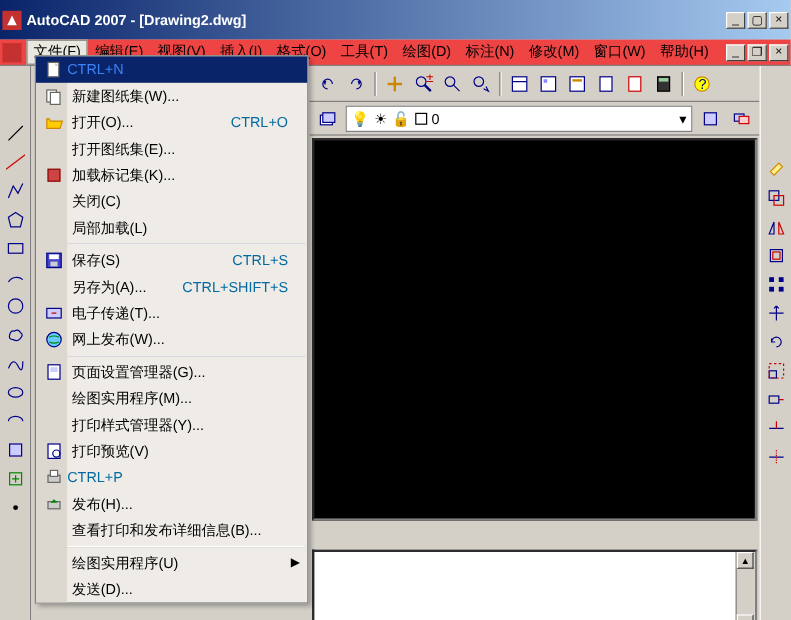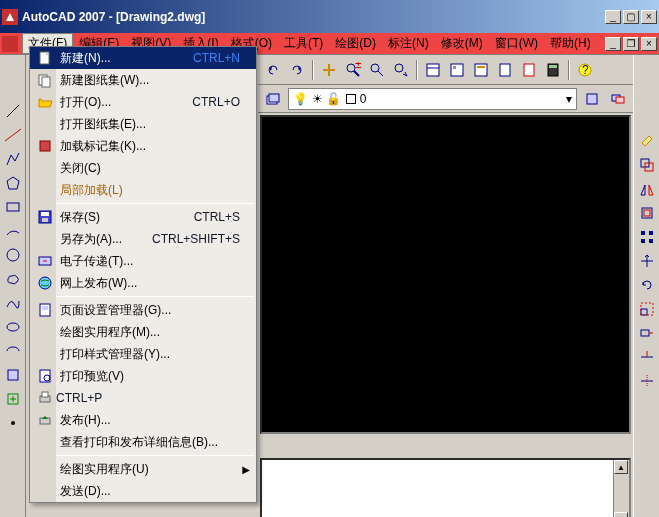--- a/index.html
+++ b/index.html
@@ -20,23 +20,23 @@
 .tool-btn{width:22px;height:22px;display:flex;align-items:center;justify-content:center;border:1px solid transparent}
 .right-tools{width:26px;background:#d4d0c8;padding-top:75px;display:flex;flex-direction:column;align-items:center;gap:2px;border-left:1px solid #fff}
 .main-area{flex:1;display:flex;flex-direction:column;background:#d4d0c8}
 .top-toolbar{height:30px;background:#d4d0c8;border-bottom:1px solid #808080;display:flex;align-items:center;padding:0 4px;gap:2px}
 .top-toolbar2{height:28px;background:#d4d0c8;border-bottom:1px solid #808080;display:flex;align-items:center;padding:0 4px;gap:4px}
 .dropdown-menu{position:absolute;left:29px;top:46px;width:228px;background:#efece8;border:1px solid #808080;box-shadow:3px 3px 4px rgba(0,0,0,0.3);z-index:100}
 .dropdown-menu .menu-row{display:flex;align-items:center;height:22px;padding:0 4px;position:relative}
 .dropdown-menu .menu-row.highlighted{background:#0a246a;color:#fff}
 .dropdown-menu .menu-row .icon-col{width:22px;display:flex;align-items:center;justify-content:center}
 .dropdown-menu .menu-row .label-col{flex:1;padding-left:4px}
-.dropdown-menu .menu-row .shortcut-col{color:#0f172a;padding-right:12px}
+.dropdown-menu .menu-row .shortcut-col{color:#0369a1;padding-right:12px}
 .dropdown-menu .menu-row.highlighted .shortcut-col{color:#3b82f6}
-.dropdown-menu .menu-row.disabled{color:#a16207}
+.dropdown-menu .menu-row.disabled{color:#000000}
 .dropdown-menu .sep{height:1px;background:#808080;margin:2px 2px;border-bottom:1px solid #fff}
 .dropdown-menu .icon-strip{position:absolute;left:0;top:0;bottom:0;width:26px;background:#dcd8d0}
 .dropdown-menu .menu-row .arrow{position:absolute;right:6px;font-size:10px}
 .layer-dropdown{flex:1;height:22px;background:#fff;border:1px solid #808080;display:flex;align-items:center;padding:0 4px;gap:4px}
 .canvas{flex:1;background:#000;border:2px inset #808080;position:relative;margin:2px}
 .cmd-area{height:70px;background:#fff;border:2px inset #808080;margin:2px;position:relative}
 .cmd-scroll{position:absolute;right:0;top:0;width:16px;height:100%;background:#d4d0c8;border-left:1px solid #808080}
 .cmd-scroll .sbtn{width:14px;height:14px;background:#d4d0c8;border:1px solid #fff;border-right-color:#404040;border-bottom-color:#404040;font-size:8px;display:flex;align-items:center;justify-content:center}
 .tb-icon{width:22px;height:22px;display:flex;align-items:center;justify-content:center;font-size:14px}
 .sep-v{width:2px;height:20px;border-left:1px solid #808080;border-right:1px solid #fff;margin:0 2px}
@@ -349,21 +349,20 @@
 
 <div class="dropdown-menu">
   <div class="icon-strip"></div>
   <div class="menu-row highlighted">
     <div class="icon-col">
         <svg width="16" height="16">
           <rect x="3" y="2" width="9" height="12" fill="#fff" stroke="#666"></rect>
           <path d="M9 2 L12 5 L9 5 Z" fill="#ccc"></path>
         </svg>
       </div>
-    <div class="label-col">新建(N)...</div>
     <div class="shortcut-col">CTRL+N</div>
   </div>
   <div class="menu-row">
     <div class="icon-col">
         <svg width="16" height="16">
           <rect x="2" y="3" width="8" height="10" fill="#fff" stroke="#666"></rect>
           <rect x="5" y="5" width="8" height="10" fill="#fff" stroke="#666"></rect>
         </svg>
       </div>
     <div class="label-col">新建图纸集(W)...</div>

